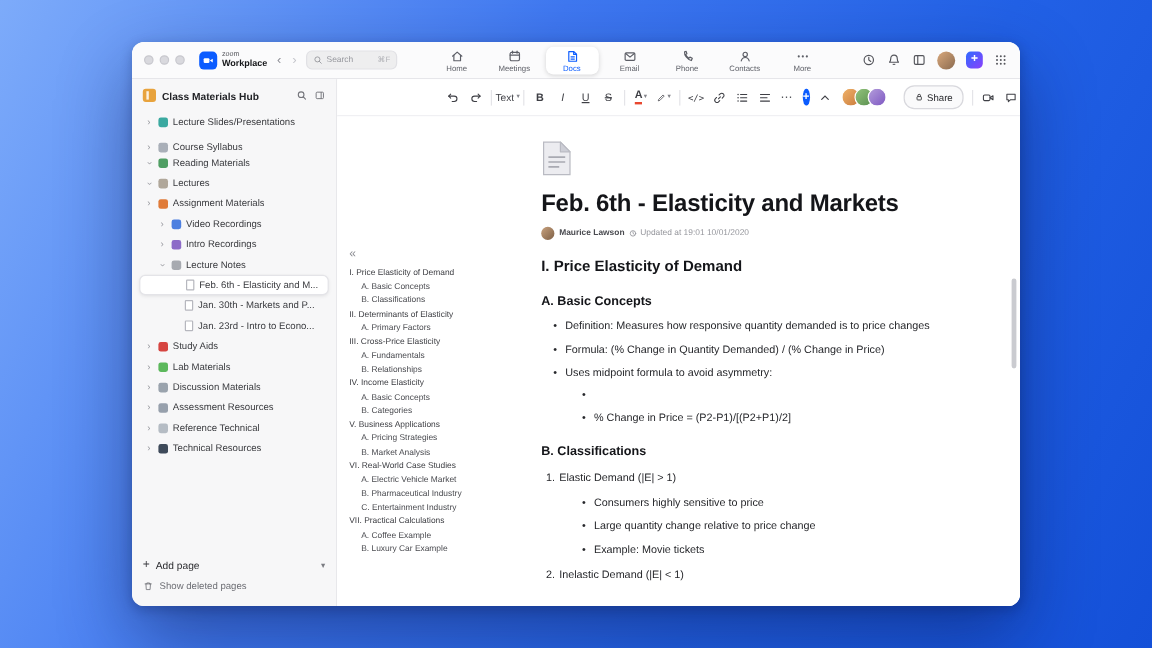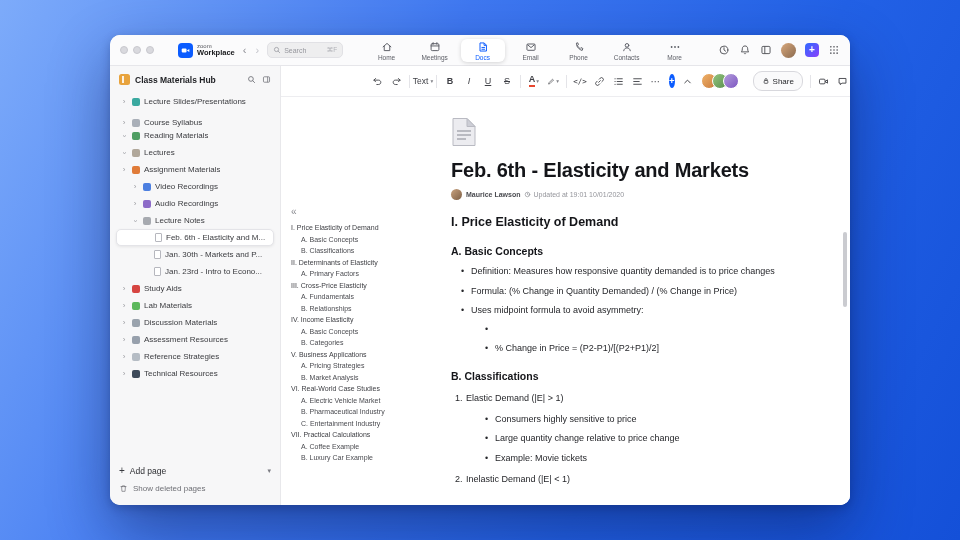--- a/index.html
+++ b/index.html
@@ -7,21 +7,21 @@
   .desktop{position:relative;width:960px;height:540px;
     background:linear-gradient(118deg,#7dabfa 0%,#3f78f1 38%,#2261e6 68%,#1450d8 100%);}
   .window{position:absolute;left:110px;top:35px;width:740px;height:470px;background:#fff;
     border-radius:10px;overflow:hidden;display:flex;flex-direction:column;
     box-shadow:0 25px 60px rgba(8,20,70,.45),0 3px 10px rgba(8,20,70,.25);}
   
   .titlebar{flex:0 0 30px;height:30px;background:#fbfbfc;border-bottom:1px solid #e6e6ea;
     display:flex;align-items:center;padding:0 10px;gap:8px;}
   .traffic{display:flex;gap:5px;}
   .dot{width:8px;height:8px;border-radius:50%;background:#d9d9de;border:1px solid #c8c8ce;box-sizing:border-box;}
-  .logo{display:flex;align-items:flex-start;gap:4px;margin-left:16px;}
+  .logo{display:flex;align-items:flex-start;gap:4px;margin-left:4px;}
   .logo-badge{width:15px;height:15px;border-radius:4px;background:#0b5cff;display:flex;align-items:center;justify-content:center;flex:0 0 15px;}
   .logo-badge svg{width:11px;height:11px;}
   .logo-text{line-height:1.1;}
   .logo-top{font-size:6px;color:#55565c;display:block;}
   .logo-bottom{font-size:7.5px;font-weight:700;color:#16171a;display:block;}
   .navarrows{display:flex;gap:9px;align-items:center;}
   .nav-back{color:#8e8f96;font-size:11px;line-height:1;}
   .nav-fwd{color:#c4c5cb;font-size:11px;line-height:1;}
   .searchpill{width:76px;height:16px;background:#eeeeef;border:1px solid #e1e1e5;border-radius:5px;
     display:flex;align-items:center;gap:3px;padding:0 5px;color:#96979d;font-size:7px;box-sizing:border-box;}
@@ -288,21 +288,21 @@
               <span class="tlabel">Assignment Materials</span>
             </div>
             <div class="trow chev-right" style="padding-left: 15px;">
               <span class="chev"></span>
               <span class="sq" style="background: rgb(76, 127, 224);"></span>
               <span class="tlabel">Video Recordings</span>
             </div>
             <div class="trow chev-right" style="padding-left: 15px;">
               <span class="chev"></span>
               <span class="sq" style="background: rgb(141, 107, 200);"></span>
-              <span class="tlabel">Audio Recordings</span>
+              <span class="tlabel">Intro Recordings</span>
             </div>
             <div class="trow chev-down" style="padding-left: 15px;">
               <span class="chev"></span>
               <span class="sq" style="background: rgb(167, 170, 176);"></span>
               <span class="tlabel">Lecture Notes</span>
             </div>
             <div class="trow selected page no-chev" style="padding-left: 26px;">
               <span class="chev"></span>
               <span class="sq"></span>
               <span class="tlabel">Feb. 6th - Elasticity and M...</span>
@@ -333,21 +333,21 @@
               <span class="tlabel">Discussion Materials</span>
             </div>
             <div class="trow chev-right" style="padding-left: 4px;">
               <span class="chev"></span>
               <span class="sq" style="background: rgb(151, 160, 172);"></span>
               <span class="tlabel">Assessment Resources</span>
             </div>
             <div class="trow chev-right" style="padding-left: 4px;">
               <span class="chev"></span>
               <span class="sq" style="background: rgb(181, 188, 196);"></span>
-              <span class="tlabel">Reference Strategies</span>
+              <span class="tlabel">Reference Technical</span>
             </div>
             <div class="trow chev-right" style="padding-left: 4px;">
               <span class="chev"></span>
               <span class="sq" style="background: rgb(62, 74, 90);"></span>
               <span class="tlabel">Technical Resources</span>
             </div>
           </div>
 
         <div class="sb-footer">
           <div class="add-row">

